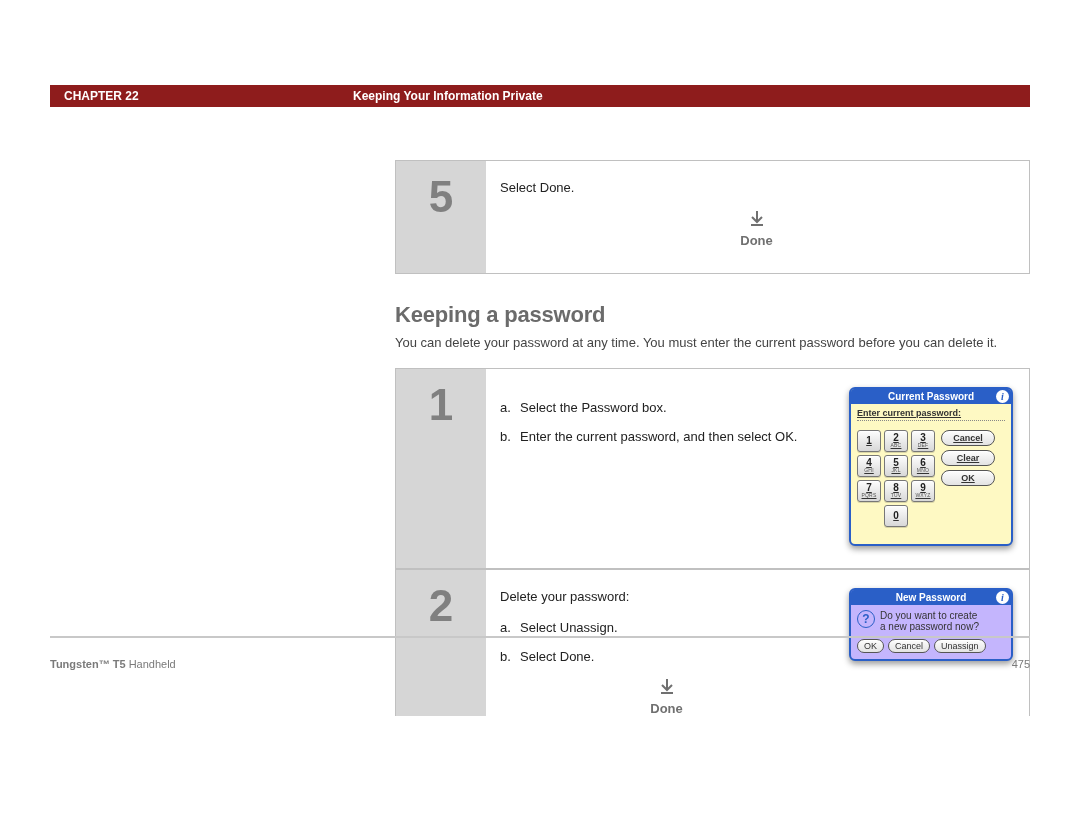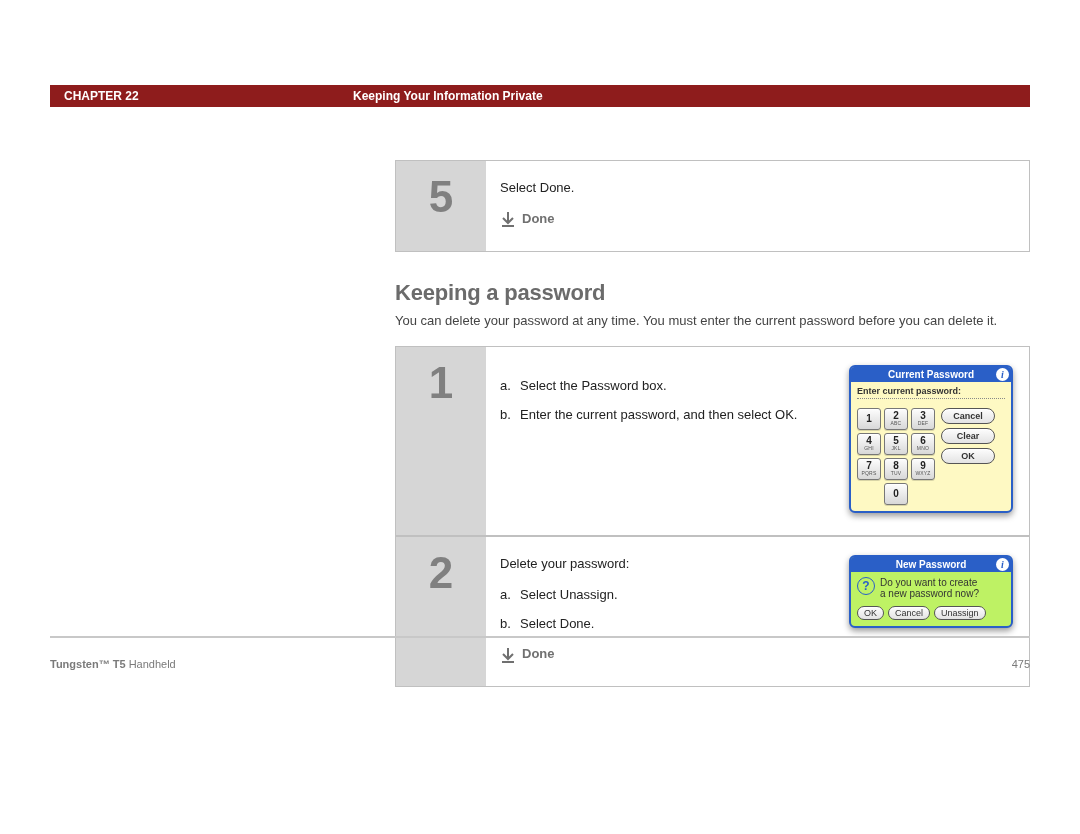--- a/index.html
+++ b/index.html
@@ -87,20 +87,21 @@
     flex: 0 0 20px;
   }
   .done-row {
     display: flex;
     align-items: center;
     gap: 6px;
     color: #707070;
     font-weight: bold;
     margin-top: 12px;
     font-size: 13px;
+    flex-direction: column;
   }
   .down-arrow-icon {
     width: 16px;
     height: 16px;
   }
   .side-illustration {
     flex: 0 0 auto;
   }
   .section-gap {
     height: 22px;
@@ -151,21 +152,22 @@
     border-radius: 50%;
     display: flex;
     align-items: center;
     justify-content: center;
     font-weight: bold;
     font-size: 10px;
     font-style: italic;
     font-family: Georgia, serif;
   }
   .palm-content {
-    padding: 4px 6px 6px 6px;
+    padding: 4px 6px 17px 6px;
+    text-decoration: underline;
   }
   .palm-prompt {
     font-weight: bold;
     font-size: 9px;
     margin-bottom: 2px;
   }
   .palm-input-line {
     height: 4px;
     margin: 2px 0 6px 0;
   }
@@ -214,21 +216,21 @@
     min-width: 36px;
     text-align: center;
     box-shadow: inset 0 1px 0 #fff;
   }
 
   
   .palm-dialog2 {
     width: 160px;
     border: 2px solid #2a5fc7;
     border-radius: 6px;
-    background: #bef264;
+    background: #c4b5fd;
     font-family: Verdana, Arial, sans-serif;
     font-size: 9px;
     box-shadow: 0 3px 6px rgba(0,0,0,0.4);
   }
   .palm2-content {
     padding: 5px 6px 6px 6px;
   }
   .palm2-toprow {
     display: flex;
     gap: 5px;

